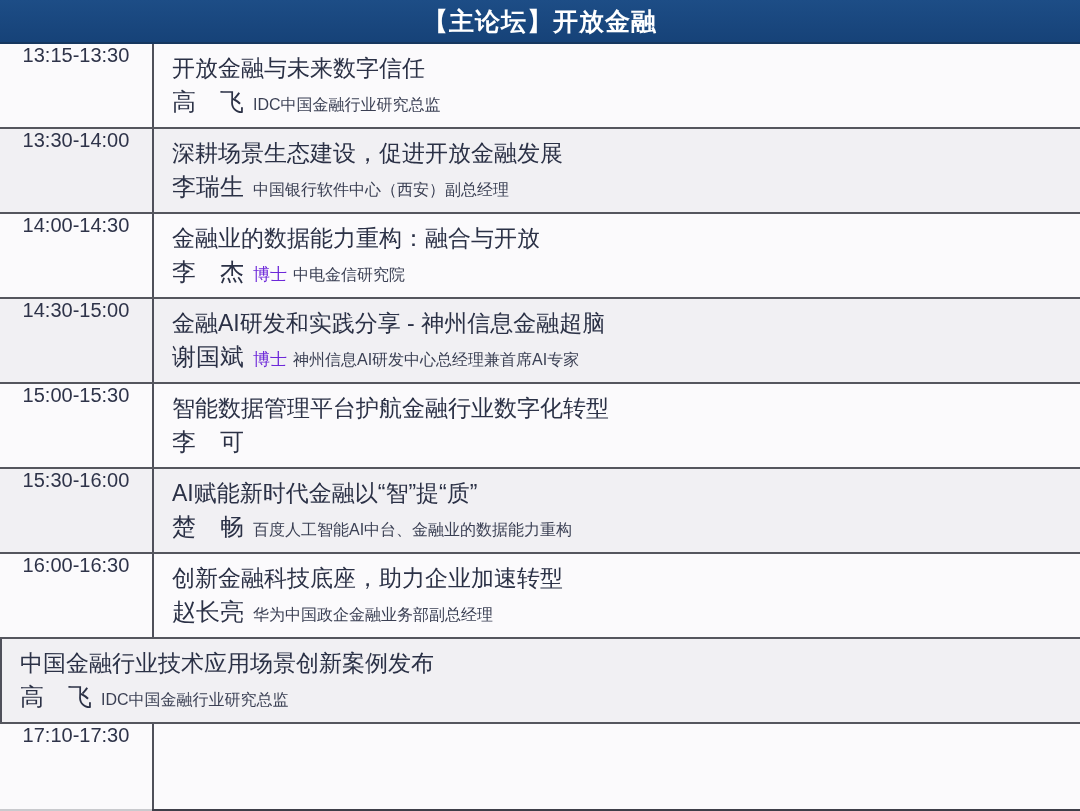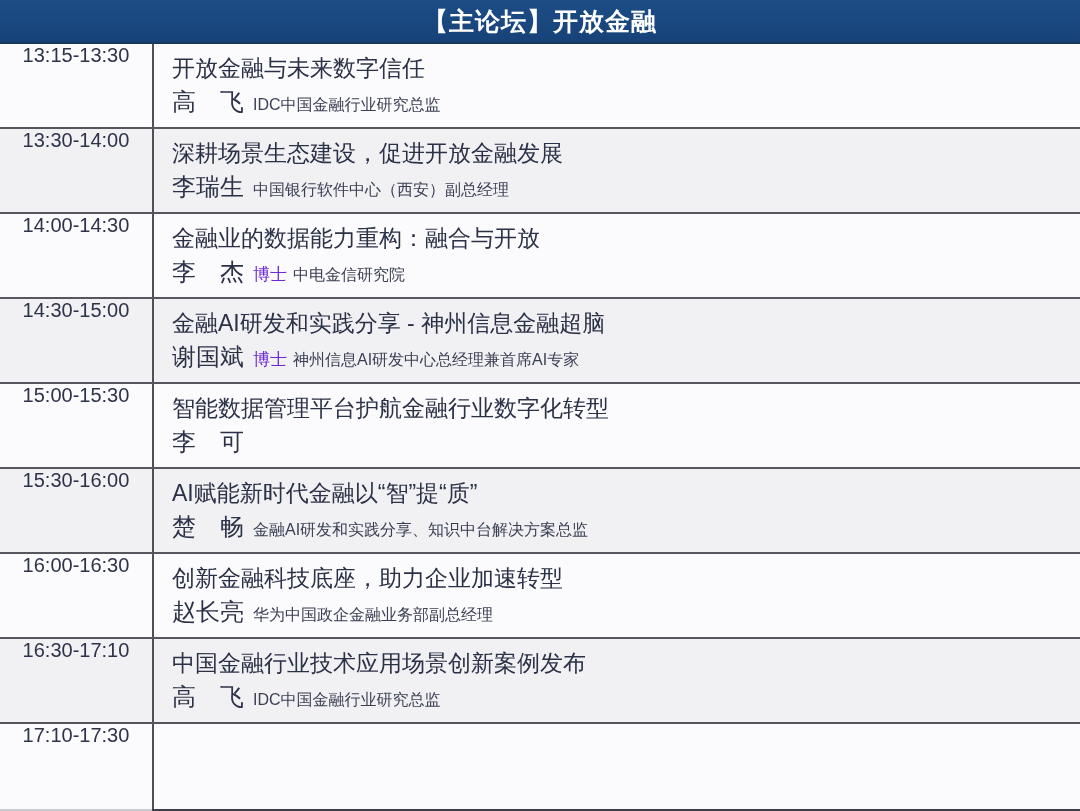--- a/index.html
+++ b/index.html
@@ -213,41 +213,38 @@
       </div>
       <div class="row alt-b">
         <div class="time-cell">
           <span class="time-text">15:30-16:00</span>
         </div>
         <div class="divider"></div>
         <div class="info-cell">
           <div class="session-title">AI赋能新时代金融以“智”提“质”</div>
           <div class="speaker-line">
             <span class="speaker-name">楚　畅</span>
-            <span class="speaker-org">金融AI研发和实践分享、知识中台解决方案总监</span>
+            <span class="speaker-org">百度人工智能AI中台、金融业的数据能力重构</span>
           </div>
         </div>
       </div>
       <div class="row alt-a">
         <div class="time-cell">
           <span class="time-text">16:00-16:30</span>
         </div>
         <div class="divider"></div>
         <div class="info-cell">
           <div class="session-title">创新金融科技底座，助力企业加速转型</div>
           <div class="speaker-line">
             <span class="speaker-name">赵长亮</span>
             <span class="speaker-org">华为中国政企金融业务部副总经理</span>
           </div>
         </div>
       </div>
       <div class="row alt-b">
-        <div class="time-cell">
-          <span class="time-text">16:30-17:10</span>
-        </div>
         <div class="divider"></div>
         <div class="info-cell">
           <div class="session-title">中国金融行业技术应用场景创新案例发布</div>
           <div class="speaker-line">
             <span class="speaker-name">高　飞</span>
             <span class="speaker-org">IDC中国金融行业研究总监</span>
           </div>
         </div>
       </div>
       <div class="row alt-a">

